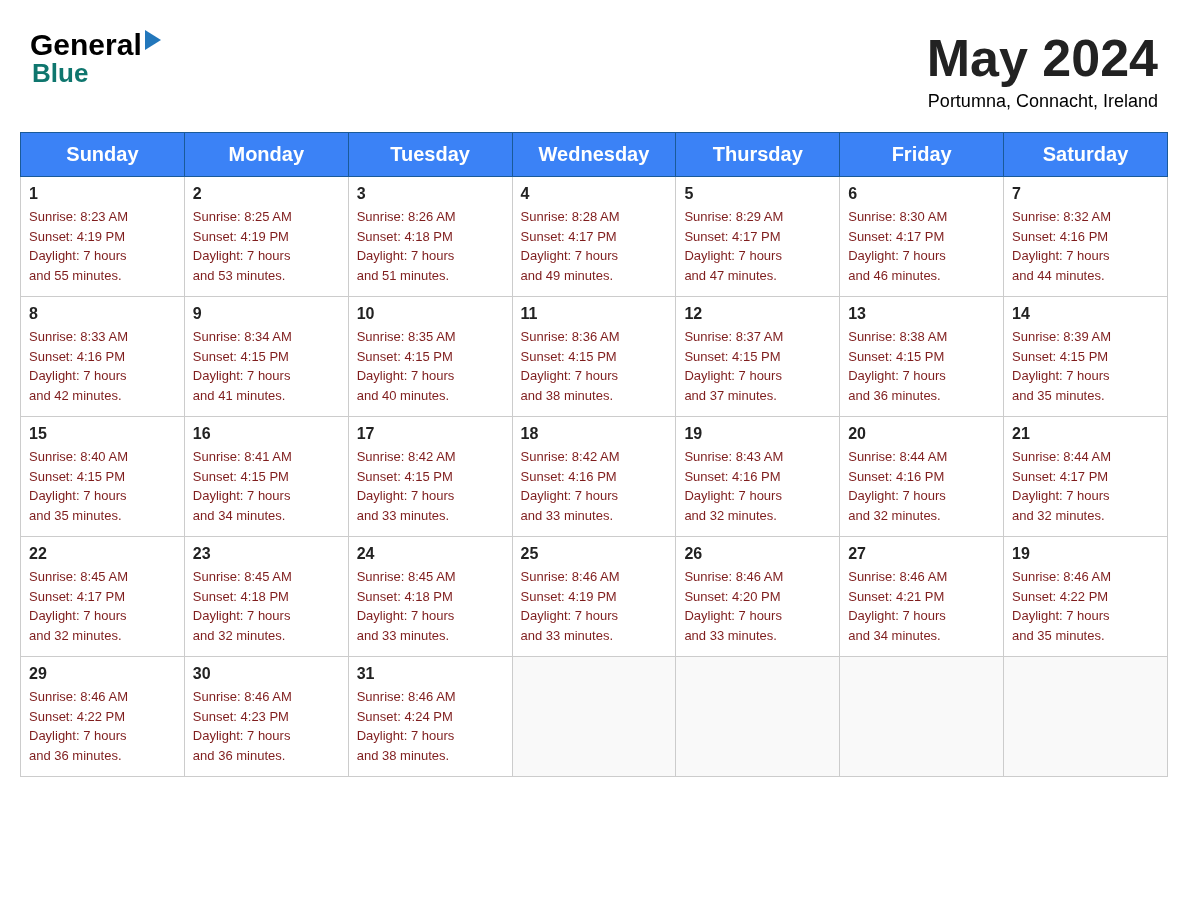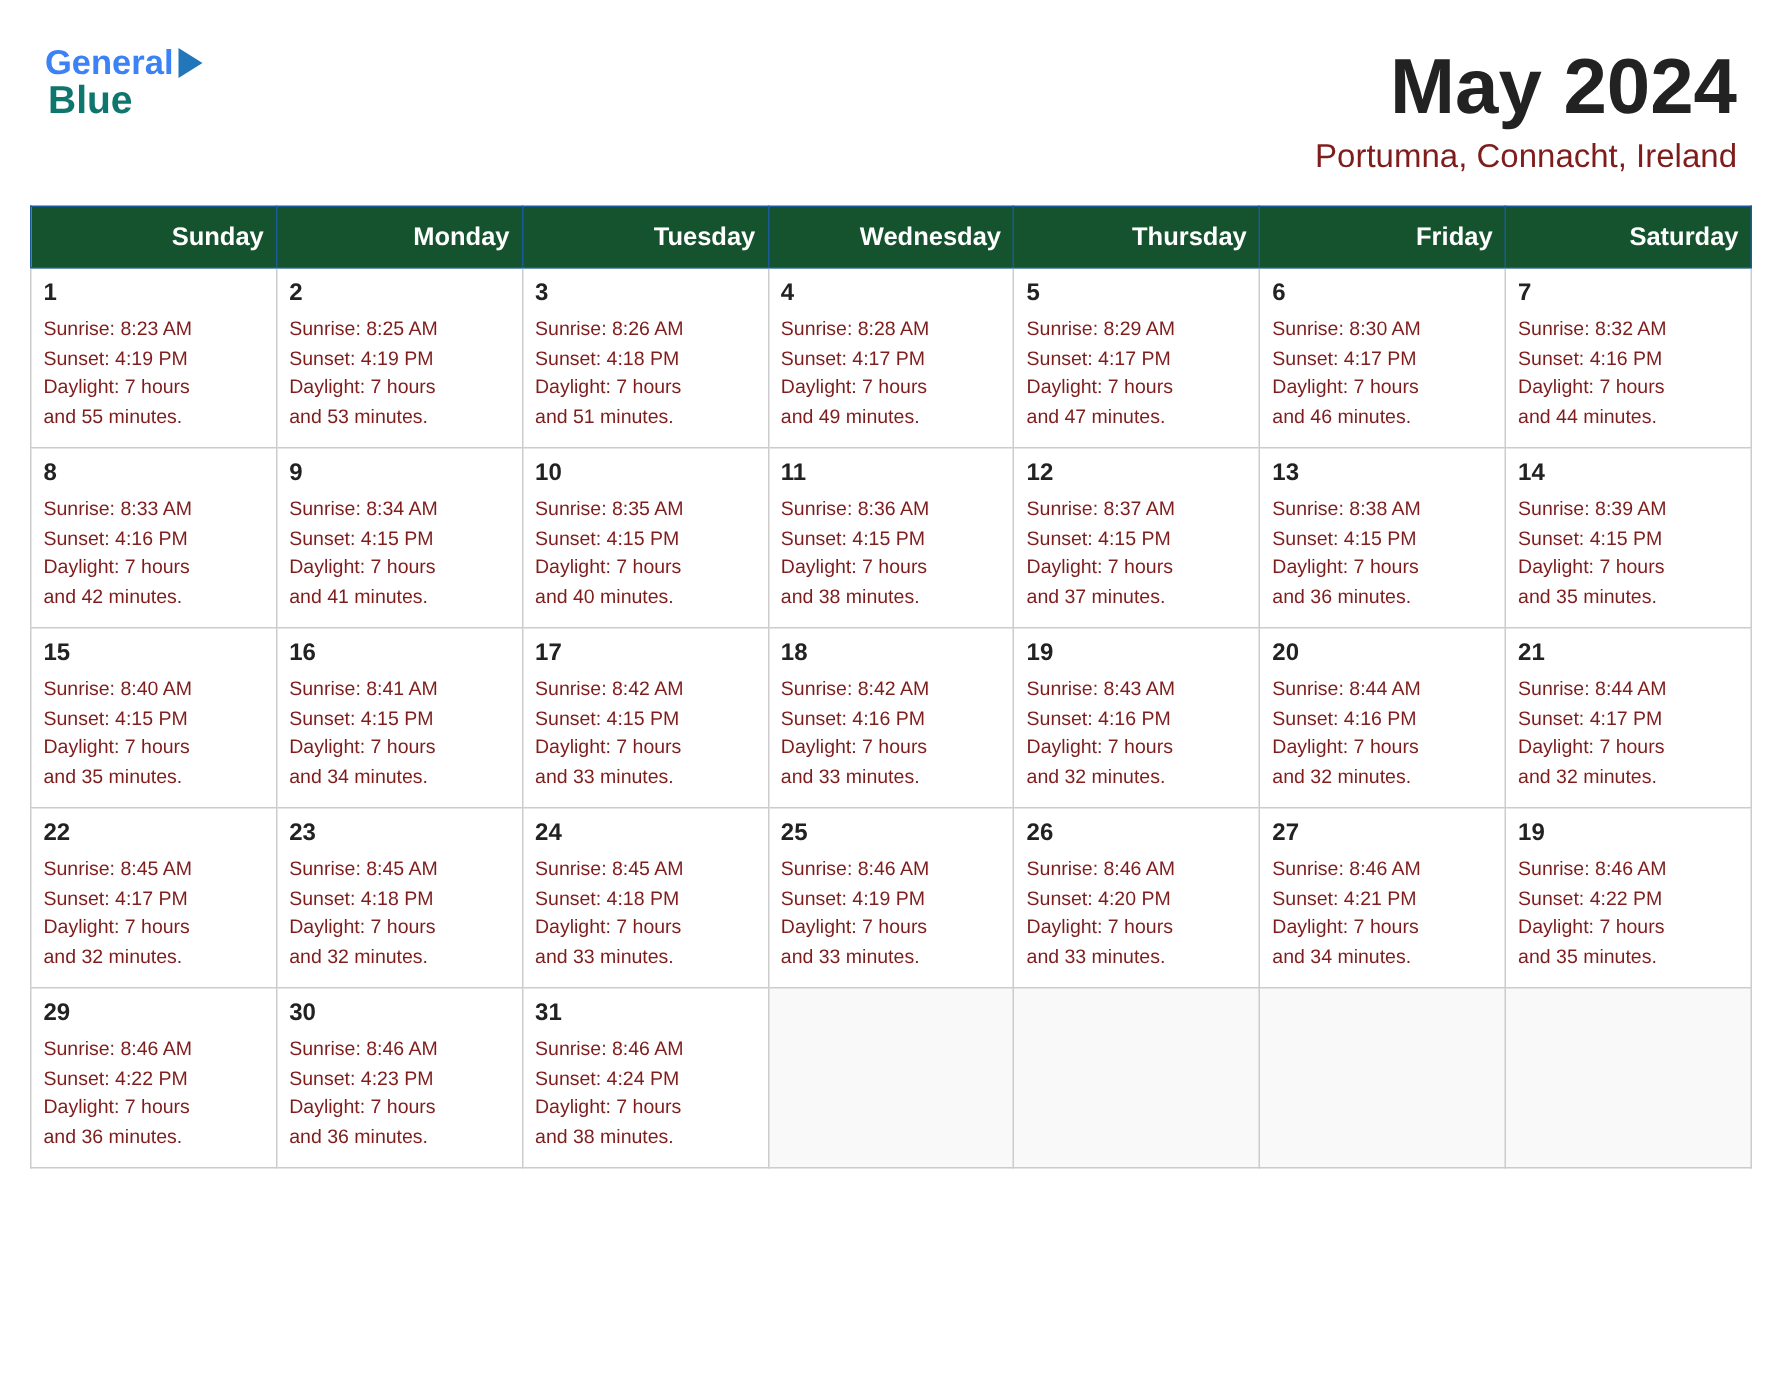--- a/index.html
+++ b/index.html
@@ -20,36 +20,36 @@
     .title-block {
       text-align: right;
     }
     .month-title {
       font-size: 52px;
       font-weight: bold;
       color: #222;
       line-height: 1.1;
     }
     .location-subtitle {
-      font-size: 22px;
-      color: #7f1d1d;
+      font-size: 18px;
+      color: #000000;
       margin-top: 4px;
     }
     .calendar-table {
       width: 100%;
       border-collapse: collapse;
       table-layout: fixed;
     }
     .calendar-table thead tr th {
-      background-color: #14532d;
+      background-color: #3b82f6;
       color: #fff;
-      font-size: 17px;
+      font-size: 20px;
       font-weight: bold;
       padding: 10px 8px;
-      text-align: right;
+      text-align: center;
       border: 1px solid #1a5a99;
     }
     .calendar-table tbody tr td {
       vertical-align: top;
       padding: 8px;
       border: 1px solid #ccc;
       font-size: 13px;
       color: #333;
       height: 120px;
       background: #fff;
@@ -75,24 +75,23 @@
     .logo-wrapper {
       display: flex;
       align-items: center;
     }
     .logo-text-group {
       display: flex;
       flex-direction: column;
     }
     .logo-line1 {
       display: flex;
-      align-items: center;
-      font-size: 23px;
-      font-weight: bold;
-      color: #3b82f6;
+      font-size: 30px;
+      font-weight: bold;
+      color: #000000;
       line-height: 1;
     }
     .logo-line1 .arrow-right {
       display: inline-block;
       width: 0;
       height: 0;
       border-top: 10px solid transparent;
       border-bottom: 10px solid transparent;
       border-left: 16px solid #2277bb;
       margin-left: 3px;

